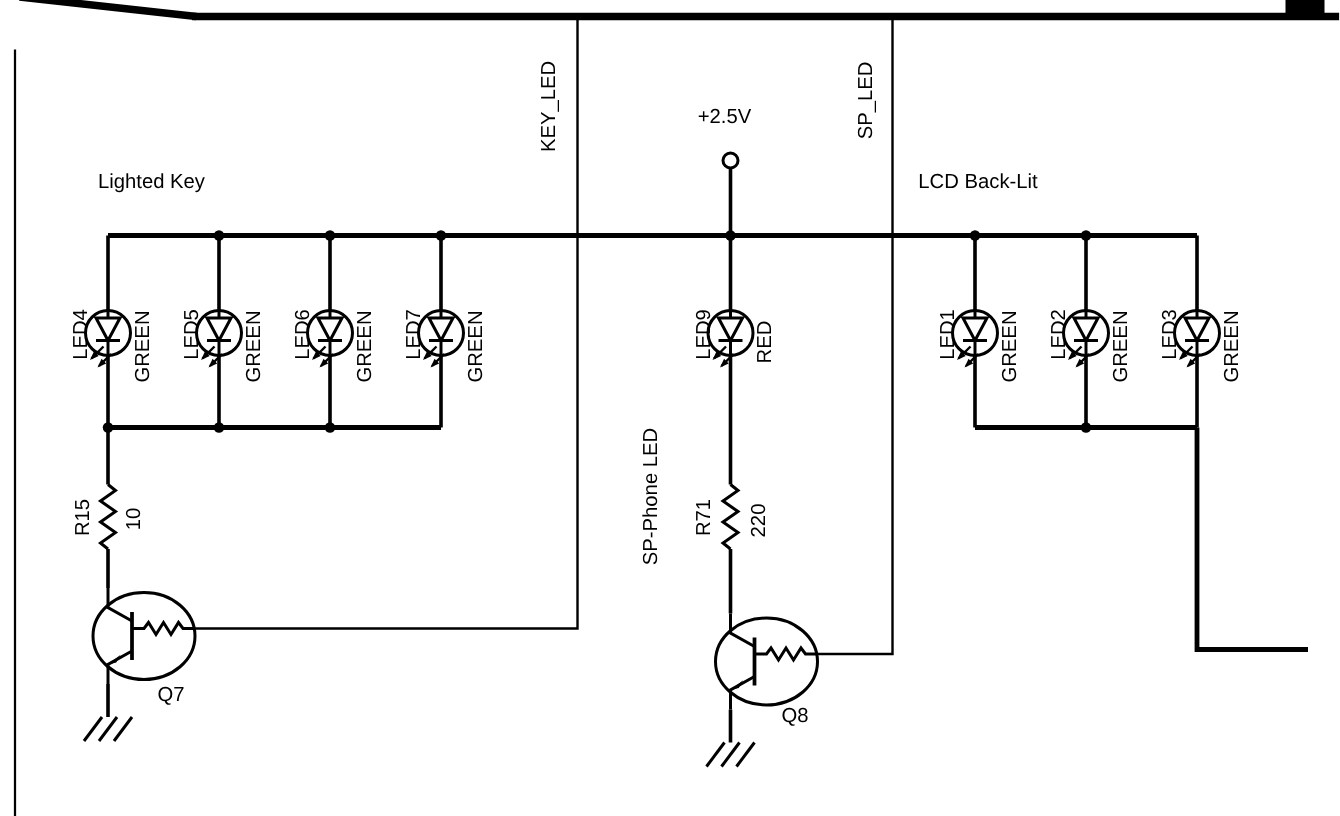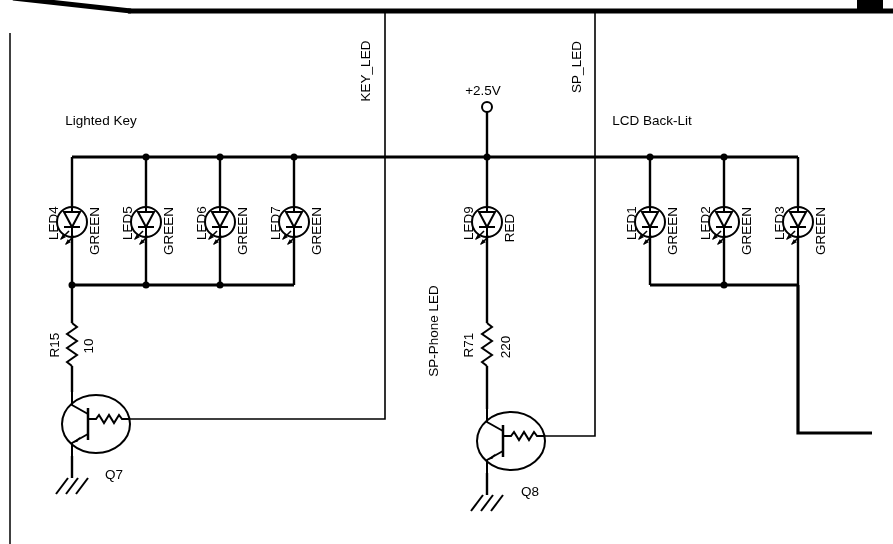--- a/index.html
+++ b/index.html
@@ -107,21 +107,21 @@
 
     <use href="#gnd-sym" x="72" y="478"></use>
     <use href="#gnd-sym" x="487" y="495"></use>
   </g>
 </svg>
 
 <div class="lbl" style="left:101px;top:121px">Lighted Key</div>
 <div class="lbl" style="left:652px;top:121px">LCD Back-Lit</div>
 <div class="lbl vl" style="left:434px;top:331px">SP-Phone LED</div>
 
-<div class="lbl" style="left:483px;top:91px">+2.5V</div>
+<div class="lbl" style="left:483px;top:78px">+2.5V</div>
 <div class="lbl vl" style="left:366px;top:71px">KEY_LED</div>
 <div class="lbl vl" style="left:577px;top:67px">SP_LED</div>
 
 <div class="lbl vl" style="left:54px;top:223px">LED4</div>
 <div class="lbl vl" style="left:95px;top:231px">GREEN</div>
 <div class="lbl vl" style="left:128px;top:223px">LED5</div>
 <div class="lbl vl" style="left:169px;top:231px">GREEN</div>
 <div class="lbl vl" style="left:202px;top:223px">LED6</div>
 <div class="lbl vl" style="left:243px;top:231px">GREEN</div>
 <div class="lbl vl" style="left:276px;top:223px">LED7</div>
@@ -135,16 +135,16 @@
 <div class="lbl vl" style="left:706px;top:223px">LED2</div>
 <div class="lbl vl" style="left:747px;top:231px">GREEN</div>
 <div class="lbl vl" style="left:780px;top:223px">LED3</div>
 <div class="lbl vl" style="left:821px;top:231px">GREEN</div>
 
 <div class="lbl vl" style="left:55px;top:345px">R15</div>
 <div class="lbl vl" style="left:89px;top:346px">10</div>
 <div class="lbl vl" style="left:469px;top:345px">R71</div>
 <div class="lbl vl" style="left:506px;top:347px">220</div>
 
-<div class="lbl" style="left:114px;top:475px">Q7</div>
-<div class="lbl" style="left:530px;top:492px">Q8</div>
+<div class="lbl" style="left:114px;top:463px">Q7</div>
+<div class="lbl" style="left:530px;top:477px">Q8</div>
 
 </div>
 
 </body></html>

